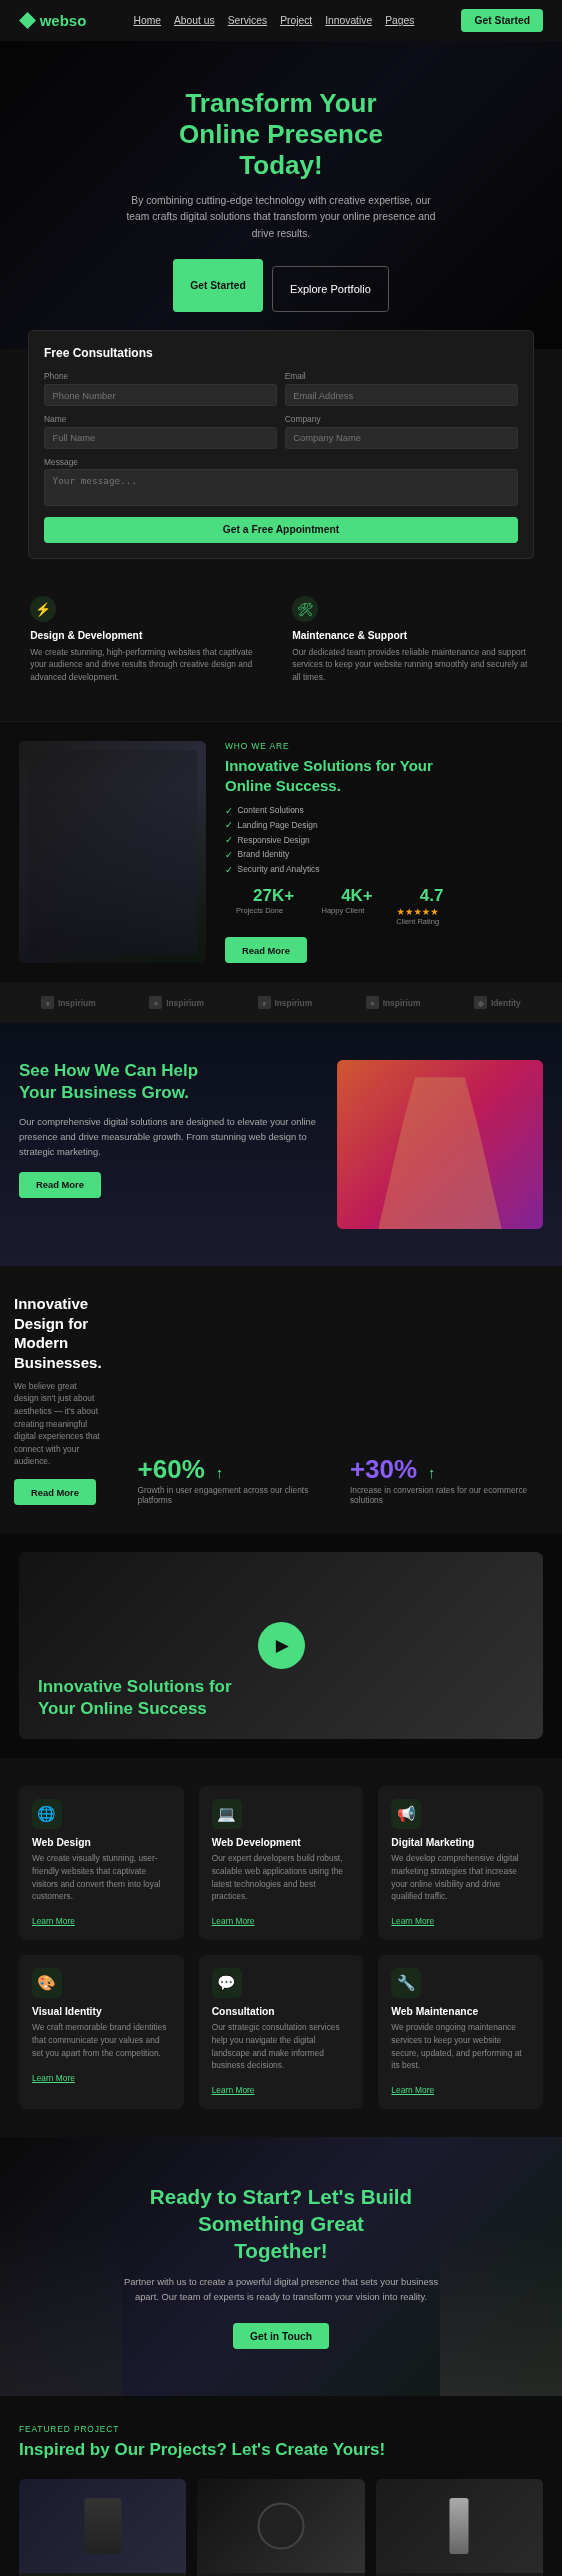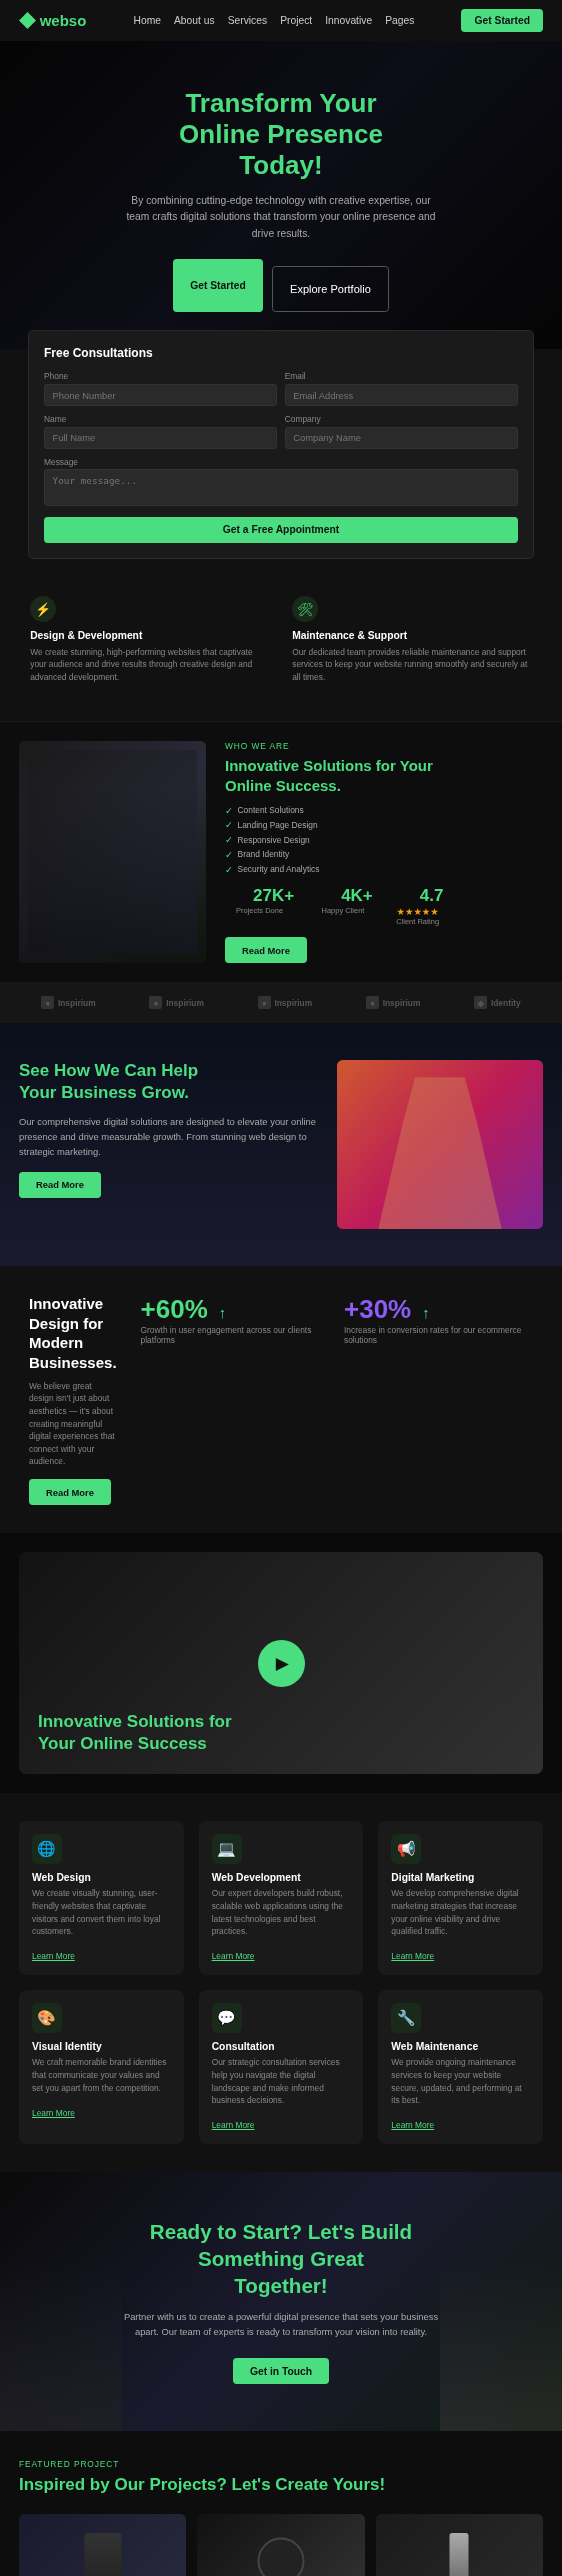--- a/index.html
+++ b/index.html
@@ -11,21 +11,21 @@
       display: flex;
       align-items: center;
       justify-content: space-between;
       padding: 9.4px 19px;
       position: relative;
       z-index: 10;
     }
     .logo { color: #4ade80; font-weight: 900; font-size: 15px; display: flex; align-items: center; gap: 3.7px; }
     .logo-icon { width: 17px; height: 17px; background: #4ade80; clip-path: polygon(50% 0%, 100% 50%, 50% 100%, 0% 50%); display: inline-block; }
     .nav-links { display: flex; gap: 13px; font-size: 10.3px; color: #ccc; }
-    .nav-links span { cursor: pointer; }
+    .nav-links span { cursor: pointer; text-decoration: underline; }
     .nav-btn { background: #4ade80; color: #111; border: none; padding: 5.6px 13px; border-radius: 3.7px; font-size: 10.3px; font-weight: 700; cursor: pointer; }
 
     
     .hero {
       background: linear-gradient(135deg, #0a0a0a 0%, #1a1a2e 50%, #0a0a0a 100%);
       padding: 47px 28px 37px;
       text-align: center;
       position: relative;
       min-height: 262px;
       overflow: hidden;
@@ -147,43 +147,43 @@
       transform: translateX(-50%);
       width: 60%;
       height: 90%;
       background: rgba(255,150,100,0.5);
       clip-path: polygon(30% 0%, 70% 0%, 80% 30%, 100% 100%, 0% 100%, 20% 30%);
     }
 
     
     .stats-section {
       background: #111;
-      padding: 28px 29px;
-      display: flex;
-      align-items: flex-start;
-      gap: 24px;
+      padding: 28px 14px;
+      display: flex;
+      align-items: flex-end;
+      gap: 36px;
     }
     .stats-left { flex: 1; }
     .stats-left h2 { font-size: 15px; font-weight: 800; line-height: 1.3; margin-bottom: 7.5px; }
     .stats-left p { font-size: 8.4px; color: #888; line-height: 1.5; margin-bottom: 11.2px; }
     .stats-numbers { display: flex; gap: 19px; }
     .big-stat { }
     .big-stat .num { font-size: 26px; font-weight: 900; }
     .big-stat .num span { color: #4ade80; }
     .big-stat .label { font-size: 8.4px; color: #888; }
     .arrow-up { color: #4ade80; font-size: 15px; margin-left: 3.7px; }
 
     
     .video-section {
       background: #0a0a0a;
       padding: 19px;
     }
     .video-thumb {
       width: 100%;
-      height: 222px;
+      height: 187px;
       background: linear-gradient(135deg, #1a1a1a 0%, #2a2a2a 100%);
       border-radius: 7.5px;
       position: relative;
       overflow: hidden;
       display: flex;
       align-items: center;
       justify-content: center;
     }
     .video-thumb-bg {
       position: absolute;

